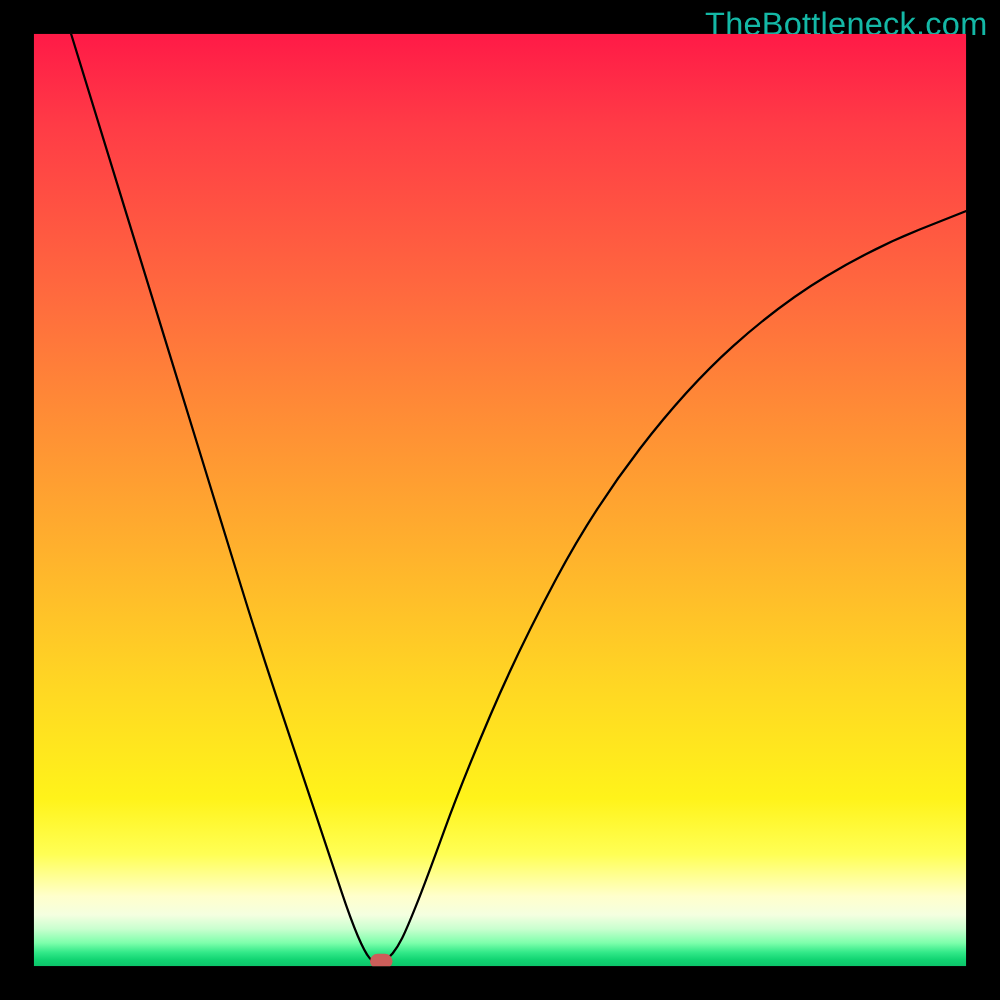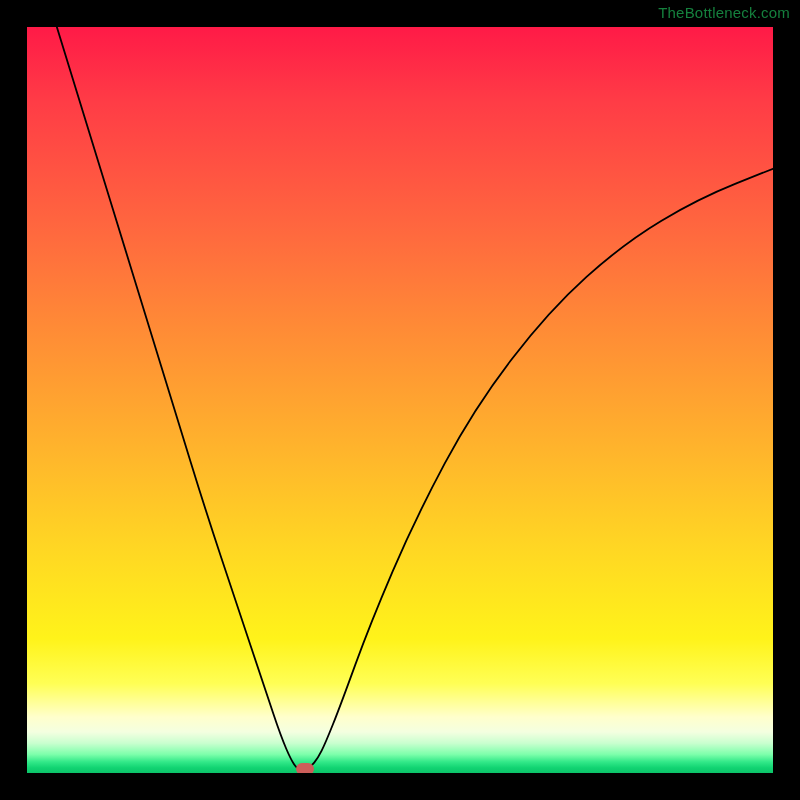--- a/index.html
+++ b/index.html
@@ -14,22 +14,22 @@
   .frame {
     position: relative;
     width: 800px;
     height: 800px;
     background: #000;
   }
   .watermark {
     position: absolute;
     top: 4px;
     right: 10px;
-    color: #15803d;
-    font-size: 15px;
+    color: #14b8a6;
+    font-size: 26px;
     font-weight: 400;
     letter-spacing: 0.2px;
     user-select: none;
   }
   .plot-area {
     position: absolute;
     left: 27px;
     top: 27px;
     width: 746px;
     height: 746px;

